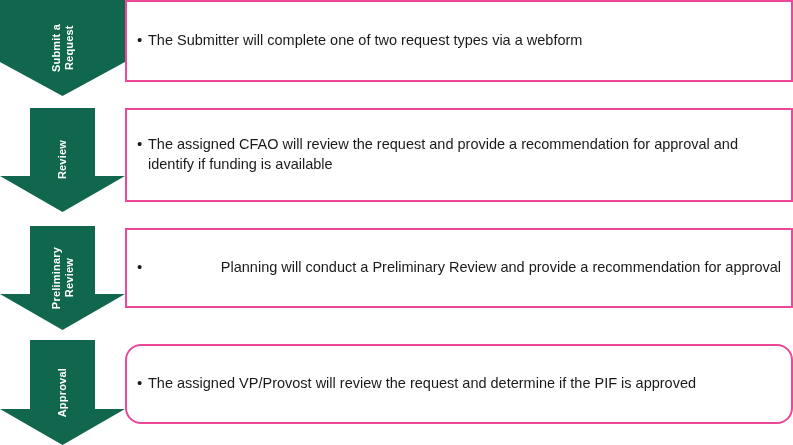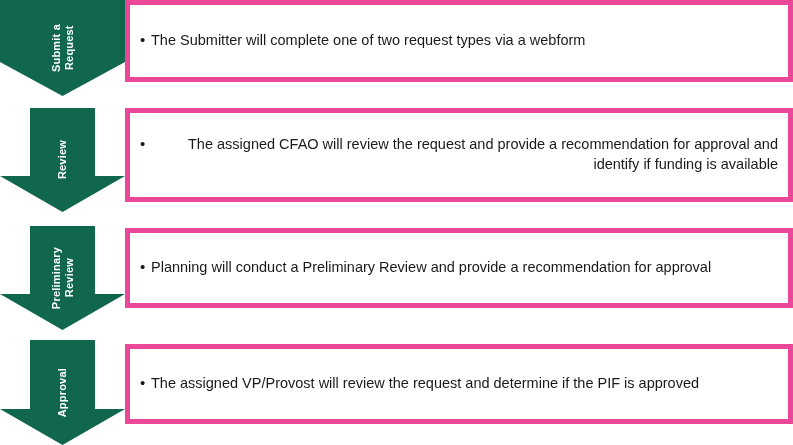--- a/index.html
+++ b/index.html
@@ -49,21 +49,21 @@
     text-align: center;
     writing-mode: vertical-rl;
     transform: rotate(180deg);
     white-space: pre-line;
     letter-spacing: 0.2px;
   }
   
   .textbox {
     position: relative;
     flex: 1 1 auto;
-    border: 5px solid #ec4899;
+    border: 2px solid #ec4899;
     background: #ffffff;
     box-sizing: border-box;
     display: flex;
     flex-direction: column;
     justify-content: center;
   }
   .textbox ul {
     list-style: none;
     margin: 0;
     padding: 0 10px 0 10px;
@@ -105,49 +105,49 @@
     </div>
   </div>
 
   <div class="stage-row" style="top:108px; left:0px; width:793px; height:104px;">
     <div class="arrow" style="width:125px;">
       <svg class="arrow-shape" viewBox="0 0 125 104" preserveAspectRatio="none">
         <polygon points="30,0 95,0 95,68 125,68 62.5,104 0,68 30,68" fill="#11674d"></polygon>
       </svg>
       <span class="arrow-label">Review</span>
     </div>
-    <div class="textbox" style="margin-top:0px; margin-bottom:10px;text-align:right;">
+    <div class="textbox" style="margin-top:0px; margin-bottom:10px;">
       <ul>
         <li>The assigned CFAO will review the request and provide a recommendation for approval and identify if funding is available</li>
       </ul>
     </div>
   </div>
 
   <div class="stage-row" style="top:226px; left:0px; width:793px; height:104px;">
     <div class="arrow" style="width:125px;">
       <svg class="arrow-shape" viewBox="0 0 125 104" preserveAspectRatio="none">
         <polygon points="30,0 95,0 95,68 125,68 62.5,104 0,68 30,68" fill="#11674d"></polygon>
       </svg>
       <span class="arrow-label">Preliminary
 Review</span>
     </div>
-    <div class="textbox" style="margin-top:2px; margin-bottom:22px;">
+    <div class="textbox" style="margin-top:2px; margin-bottom:22px;text-align:right;">
       <ul>
         <li>Planning will conduct a Preliminary Review and provide a recommendation for approval</li>
       </ul>
     </div>
   </div>
 
   <div class="stage-row" style="top:340px; left:0px; width:793px; height:105px;">
     <div class="arrow" style="width:125px;">
       <svg class="arrow-shape" viewBox="0 0 125 105" preserveAspectRatio="none">
         <polygon points="30,0 95,0 95,69 125,69 62.5,105 0,69 30,69" fill="#11674d"></polygon>
       </svg>
       <span class="arrow-label">Approval</span>
     </div>
-    <div class="textbox" style="margin-top:4px; margin-bottom:21px;">
+    <div class="textbox" style="margin-top:4px; margin-bottom:21px;border-radius:16px;">
       <ul>
         <li>The assigned VP/Provost will review the request and determine if the PIF is approved</li>
       </ul>
     </div>
   </div>
 
 </div>
 
 </body></html>

